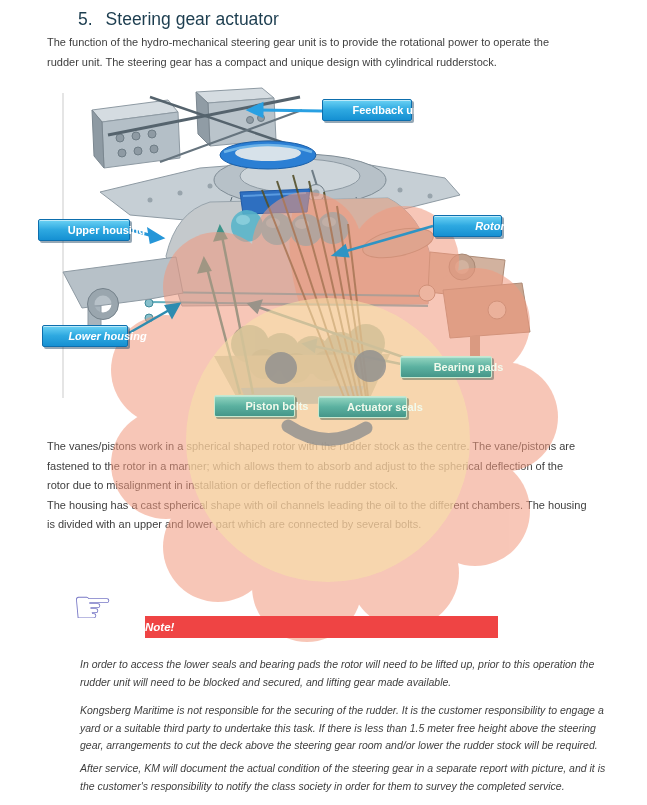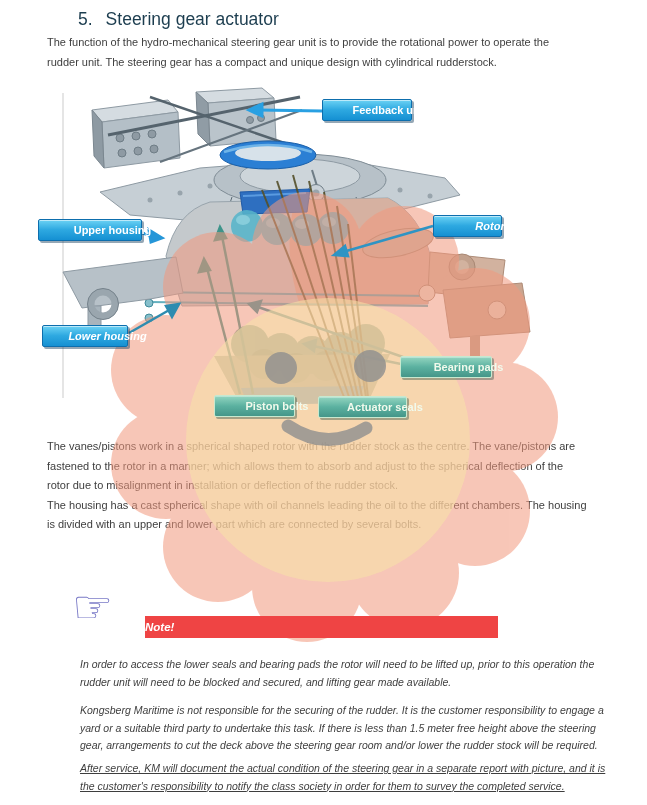--- a/index.html
+++ b/index.html
@@ -240,36 +240,36 @@
   </svg>
 
   <div class="heading">
     <span>5.</span>
     <span>Steering gear actuator</span>
   </div>
 
   <div class="body-text" style="left:47px;top:33px;width:535px;">The function of the hydro-mechanical steering gear unit is to provide the rotational power to operate the rudder unit. The steering gear has a compact and unique design with cylindrical rudderstock.</div>
 
   <div class="callout blue" style="left:322px;top:99px;width:90px;">Feedback unit</div>
-  <div class="callout blue" style="left:38px;top:219px;width:104px;">Upper housing</div>
+  <div class="callout blue" style="left:38px;top:219px;width:92px;">Upper housing</div>
   <div class="callout blue" style="left:433px;top:215px;width:69px;font-style:italic;">Rotor</div>
   <div class="callout blue" style="left:42px;top:325px;width:86px;font-style:italic;">Lower housing</div>
   <div class="callout teal" style="left:400px;top:356px;width:92px;">Bearing pads</div>
   <div class="callout teal" style="left:214px;top:395px;width:81px;">Piston bolts</div>
   <div class="callout teal" style="left:318px;top:396px;width:89px;">Actuator seals</div>
 
   <div class="body-text" style="left:47px;top:437px;width:540px;">
     <p>The vanes/pistons work in a spherical shaped rotor with the rudder stock as the centre. The vane/pistons are fastened to the rotor in a manner; which allows them to absorb and adjust to the spherical deflection of the rotor due to misalignment in installation or deflection of the rudder stock.</p>
     <p>The housing has a cast spherical shape with oil channels leading the oil to the different chambers. The housing is divided with an upper and lower part which are connected by several bolts.</p>
   </div>
 
 
   <div class="hand">☞</div>
 
   <div class="note-bar">
     <span>Note!</span>
   </div>
 
   <div class="italic-block" style="top:656px;">In order to access the lower seals and bearing pads the rotor will need to be lifted up, prior to this operation the rudder unit will need to be blocked and secured, and lifting gear made available.</div>
   <div class="italic-block" style="top:702px;">Kongsberg Maritime is not responsible for the securing of the rudder. It is the customer responsibility to engage a yard or a suitable third party to undertake this task. If there is less than 1.5 meter free height above the steering gear, arrangements to cut the deck above the steering gear room and/or lower the rudder stock will be required.</div>
-  <div class="italic-block" style="top:760px;text-decoration:underline;">After service, KM will document the actual condition of the steering gear in a separate report with picture, and it is the customer's responsibility to notify the class society in order for them to survey the completed service.</div>
+  <div class="italic-block" style="top:760px;">After service, KM will document the actual condition of the steering gear in a separate report with picture, and it is the customer's responsibility to notify the class society in order for them to survey the completed service.</div>
 
 </div>
 
 </body></html>

